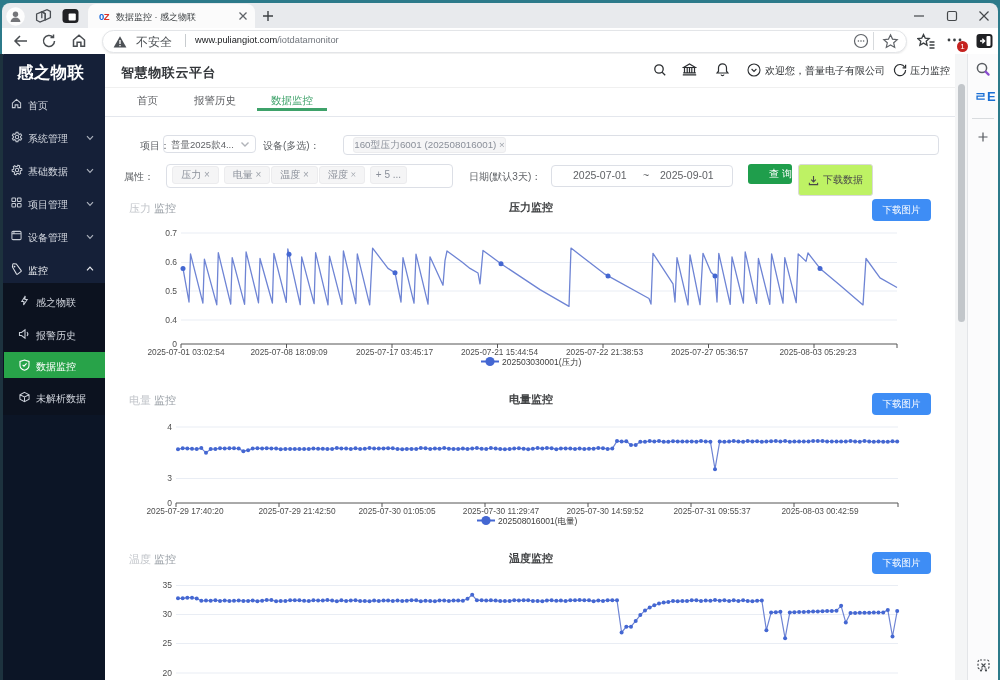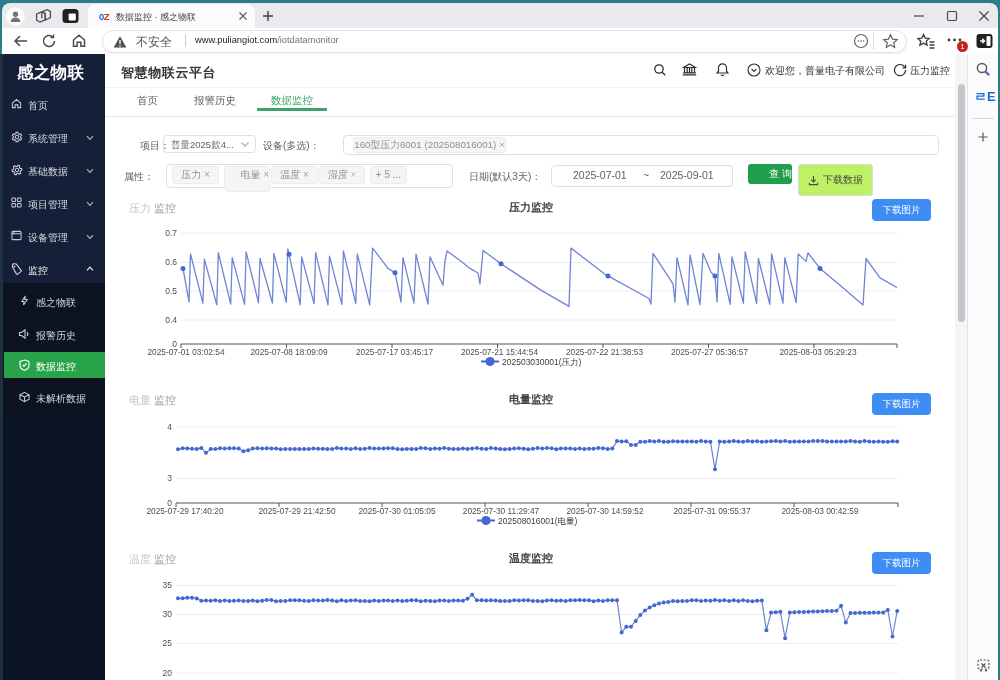--- a/index.html
+++ b/index.html
@@ -207,21 +207,21 @@
 <svg class="abs" style="left:240px;top:141px;" width="10" height="7" viewBox="0 0 10 7" fill="none" stroke="#b0b3b8" stroke-width="1.4">
     <path d="M1.5 1.5 L5 5 l3.5-3.5"></path>
   </svg>
 <div class="abs" style="left:263px;top:139px;font-size:10px;color:#5f6266;">设备(多选)：</div>
 <div class="abs" style="left:343px;top:135px;width:596px;height:20px;border:1px solid #dcdfe6;border-radius:4px;"></div>
 <div class="abs" style="left:353px;top:137px;width:153px;height:16px;background:#f5f5f6;border:1px solid #ececee;border-radius:3px;font-size:9.8px;line-height:14px;color:#8a8f99;text-align:center;white-space:nowrap;">160型压力6001 (202508016001) <span style="color:#9ea3ab;">×</span></div>
 
 <div class="abs" style="left:124px;top:170px;font-size:10px;color:#5f6266;">属性：</div>
 <div class="abs" style="left:166px;top:163.5px;width:287px;height:24px;border:1px solid #dcdfe6;border-radius:4px;"></div>
 <div class="abs" style="left:172px;top:165.5px;width:47px;height:18px;background:#f5f5f6;border:1px solid #ececee;border-radius:3px;font-size:10px;line-height:16px;color:#8a8f99;text-align:center;">压力 <span style="color:#9ea3ab;">×</span></div>
-<div class="abs" style="left:224px;top:165.5px;width:46px;height:26px;background:#f5f5f6;border:1px solid #ececee;border-radius:3px;font-size:10px;line-height:16px;color:#8a8f99;text-align:right;">电量 <span style="color:#9ea3ab;">×</span></div>
+<div class="abs" style="left:224px;top:165.5px;width:46px;height:18px;background:#f5f5f6;border:1px solid #ececee;border-radius:3px;font-size:10px;line-height:16px;color:#8a8f99;text-align:center;">电量 <span style="color:#9ea3ab;">×</span></div>
 <div class="abs" style="left:271px;top:165.5px;width:47px;height:18px;background:#f5f5f6;border:1px solid #ececee;border-radius:3px;font-size:10px;line-height:16px;color:#8a8f99;text-align:center;">温度 <span style="color:#9ea3ab;">×</span></div>
 <div class="abs" style="left:319px;top:165.5px;width:46px;height:18px;background:#f5f5f6;border:1px solid #ececee;border-radius:3px;font-size:10px;line-height:16px;color:#8a8f99;text-align:center;font-family:Liberation Serif, serif;">湿度 <span style="color:#9ea3ab;">×</span></div>
 <div class="abs" style="left:370px;top:165.5px;width:37px;height:18px;background:#f5f5f6;border:1px solid #ececee;border-radius:3px;font-size:10px;line-height:16px;color:#8a8f99;text-align:center;">+ 5 ...</div>
 <div class="abs" style="left:469px;top:170px;font-size:10px;color:#5f6266;">日期(默认3天)：</div>
 <div class="abs" style="left:551px;top:164.5px;width:182px;height:22px;border:1px solid #dcdfe6;border-radius:4px;"></div>
 <div class="abs" style="left:573px;top:169px;font-size:10.5px;color:#606266;">2025-07-01</div>
 <div class="abs" style="left:643px;top:169px;font-size:10.5px;color:#606266;">~</div>
 <div class="abs" style="left:660px;top:169px;font-size:10.5px;color:#606266;">2025-09-01</div>
 <div class="abs" style="left:748px;top:164px;width:44px;height:20px;background:#1f9e4c;border-radius:3px;color:#fff;font-size:10px;text-align:center;line-height:20px;padding-left:21px;">查 询</div>
 <div class="abs" style="left:798px;top:164px;width:75px;height:32px;background:#bef264;border:1px solid #d9d9d9;border-radius:3px;font-size:10px;color:#4a4a4a;display:flex;align-items:center;justify-content:center;gap:4px;white-space:nowrap;"><svg width="11" height="11" viewBox="0 0 12 12" fill="none" stroke="#4a4a4a" stroke-width="1.2" style="vertical-align:-1px;">

